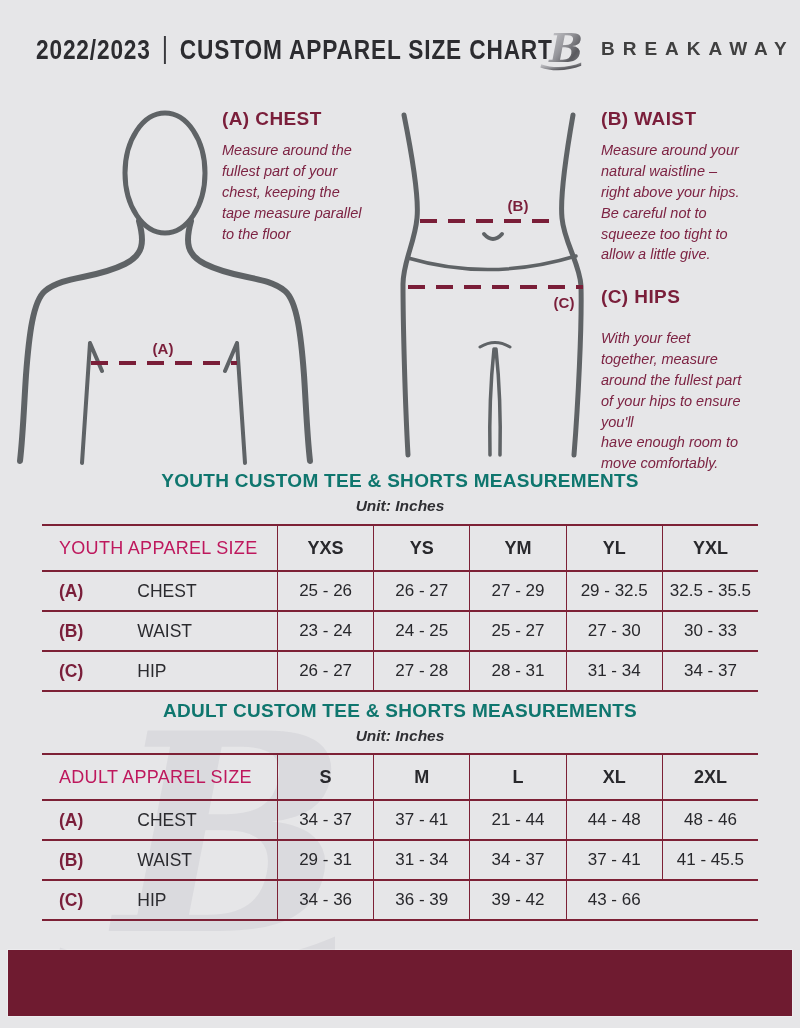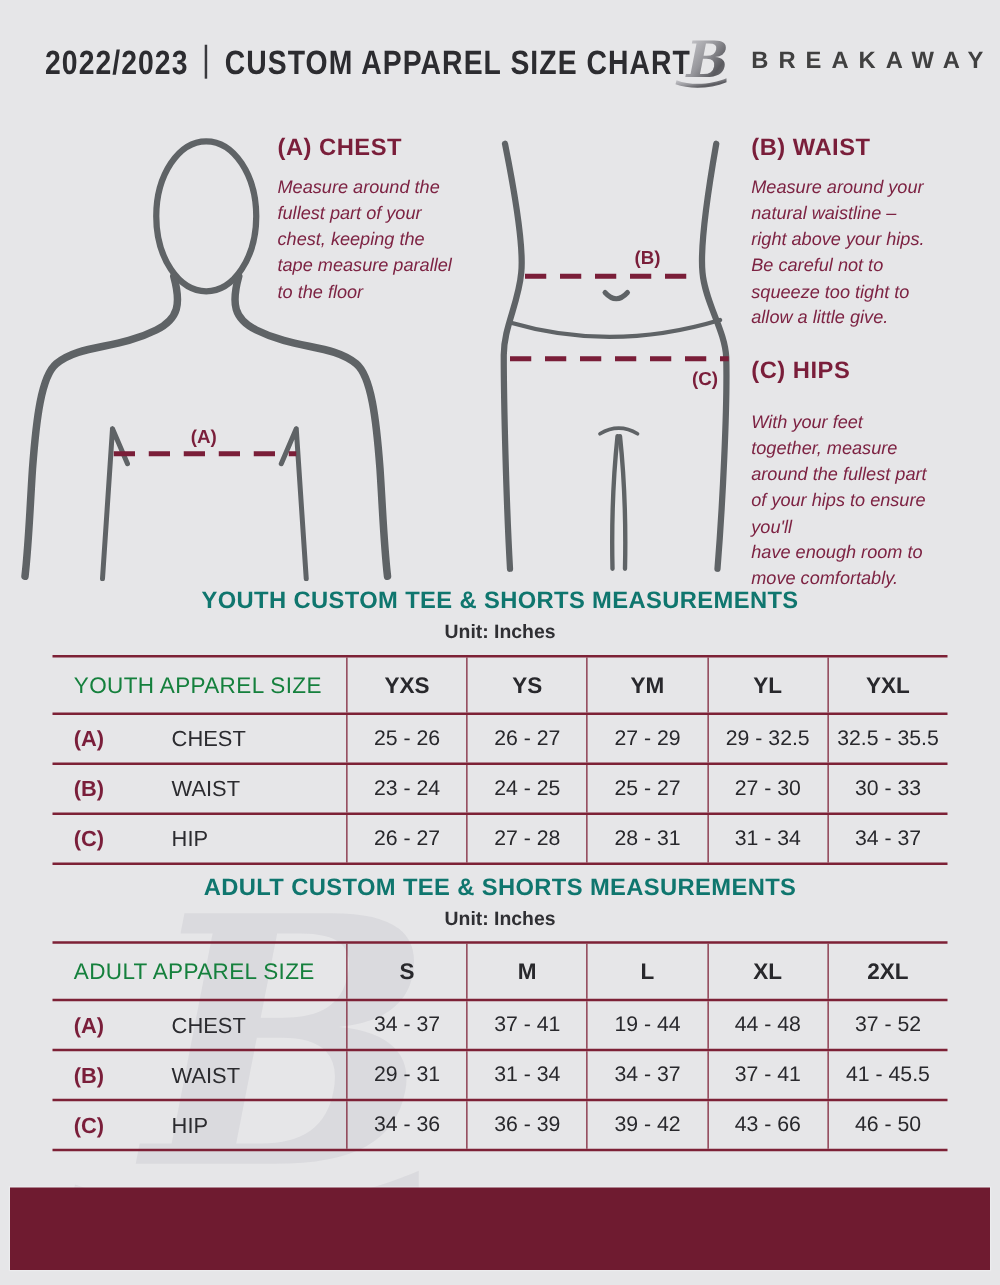--- a/index.html
+++ b/index.html
@@ -34,39 +34,39 @@
     line-height:1.44; color:#7d2343; white-space:pre-line;
   }
 
   
   .sec-title {
     position:absolute; left:0; width:800px; text-align:center;
     font-weight:bold; font-size:19px; color:#0f766e; letter-spacing:.3px;
   }
   .sec-unit {
     position:absolute; left:0; width:800px; text-align:center;
-    font-weight:bold; font-size:15.5px; color:#2f2f33;
+    font-style:italic; font-weight:bold; font-size:15.5px; color:#2f2f33;
   }
 
   
   .size-table {
     position:absolute; left:42px; width:716px;
     border-bottom:2px solid #7d2136; z-index:1;
   }
   .srow { display:grid; grid-template-columns:235px repeat(5,1fr); border-top:2px solid #7d2136; }
   .srow.header { height:44px; }
   .srow.data { height:38px; }
   .cell {
     display:flex; align-items:center; justify-content:center;
     font-size:17px; color:#28282c; border-left:1.5px solid #7d2136;
     min-width:0;
   }
   .cell.first { justify-content:flex-start; padding-left:17px; border-left:none; }
   .srow.header .cell { font-weight:bold; font-size:18px; }
-  .srow.header .cell.first { font-weight:normal; font-size:18px; letter-spacing:.3px; color:#15803d; }
+  .srow.header .cell.first { font-weight:normal; font-size:18px; letter-spacing:.3px; color:#be185d; }
   .row-prefix { color:#7a1e3a; font-weight:bold; font-size:17.5px; margin-right:6px; }
   .row-label { font-size:17.5px; color:#2b2b2f;margin-left:48px; }
 
   
   .watermark { position:absolute; left:38px; top:678px; width:330px; height:330px; z-index:0; opacity:.85; }
   .footer-bar {
     position:absolute; left:8px; top:950px; width:784px; height:66px;
     background:#6f1b30; z-index:2; box-shadow:0 0 0 1px rgba(255,255,255,.25);
   }
 </style>
@@ -213,23 +213,23 @@
       <div class="cell">XL</div>
       <div class="cell">2XL</div>
     </div>
     <div class="srow data">
       <div class="cell first">
         <span class="row-prefix">(A)</span>
         <span class="row-label">CHEST</span>
       </div>
       <div class="cell">34 - 37</div>
       <div class="cell">37 - 41</div>
-      <div class="cell">19 - 44</div>
+      <div class="cell">21 - 44</div>
       <div class="cell">44 - 48</div>
-      <div class="cell">37 - 52</div>
+      <div class="cell">48 - 46</div>
     </div>
     <div class="srow data">
       <div class="cell first">
         <span class="row-prefix">(B)</span>
         <span class="row-label">WAIST</span>
       </div>
       <div class="cell">29 - 31</div>
       <div class="cell">31 - 34</div>
       <div class="cell">34 - 37</div>
       <div class="cell">37 - 41</div>
@@ -237,19 +237,18 @@
     </div>
     <div class="srow data">
       <div class="cell first">
         <span class="row-prefix">(C)</span>
         <span class="row-label">HIP</span>
       </div>
       <div class="cell">34 - 36</div>
       <div class="cell">36 - 39</div>
       <div class="cell">39 - 42</div>
       <div class="cell">43 - 66</div>
-      <div class="cell">46 - 50</div>
     </div>
   </div>
 
   <div class="footer-bar"></div>
 
 </div>
 
 </body></html>

